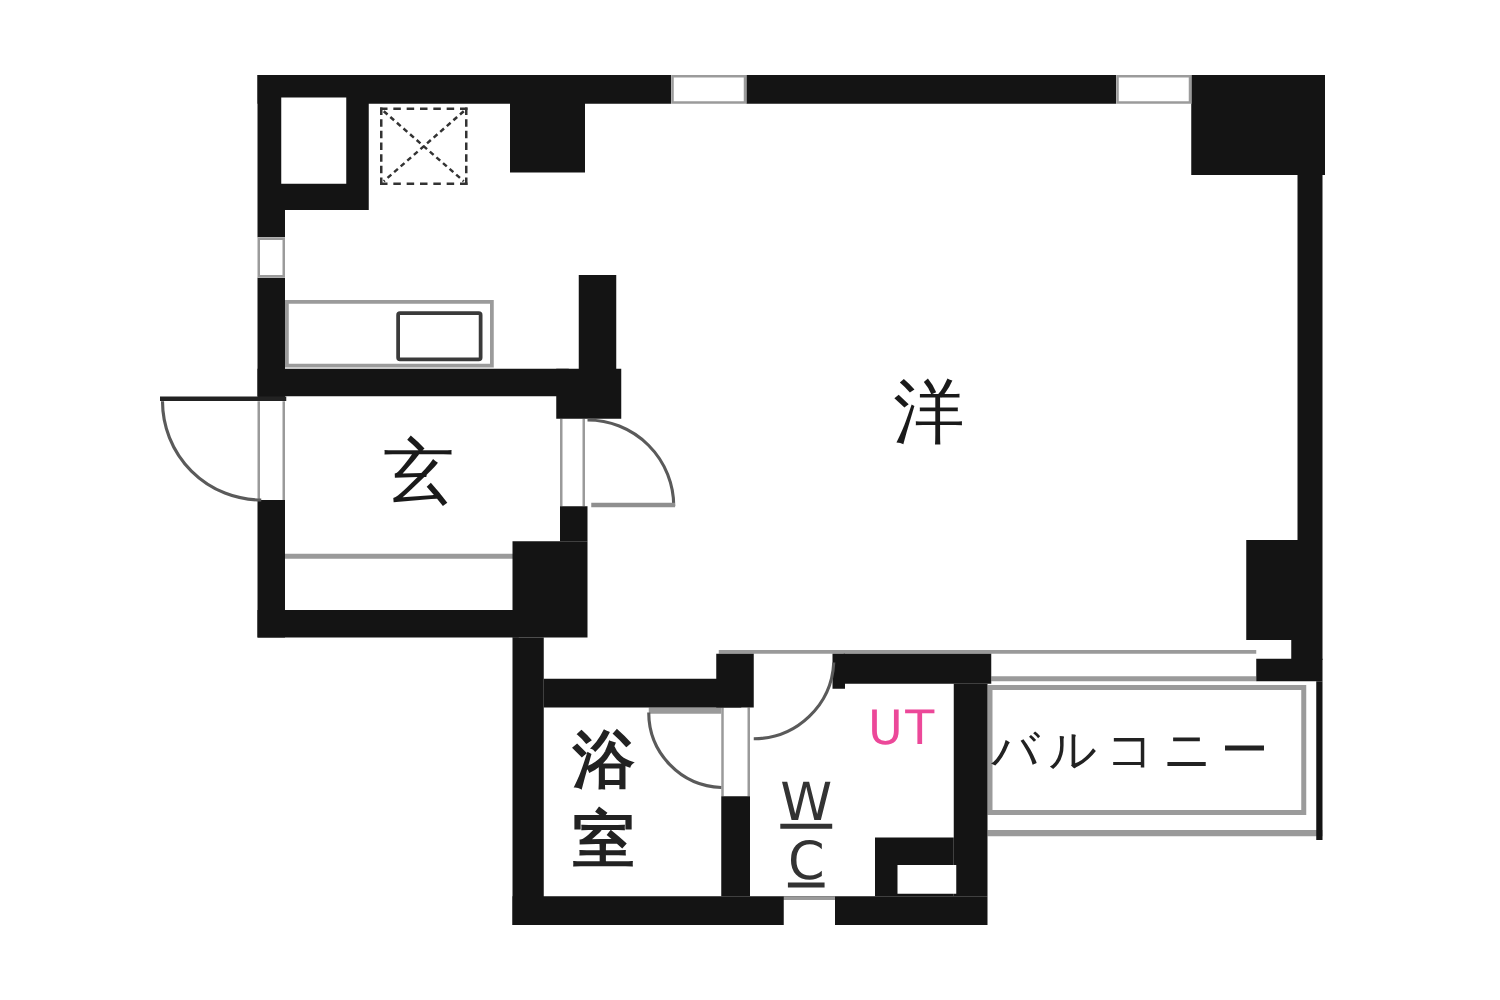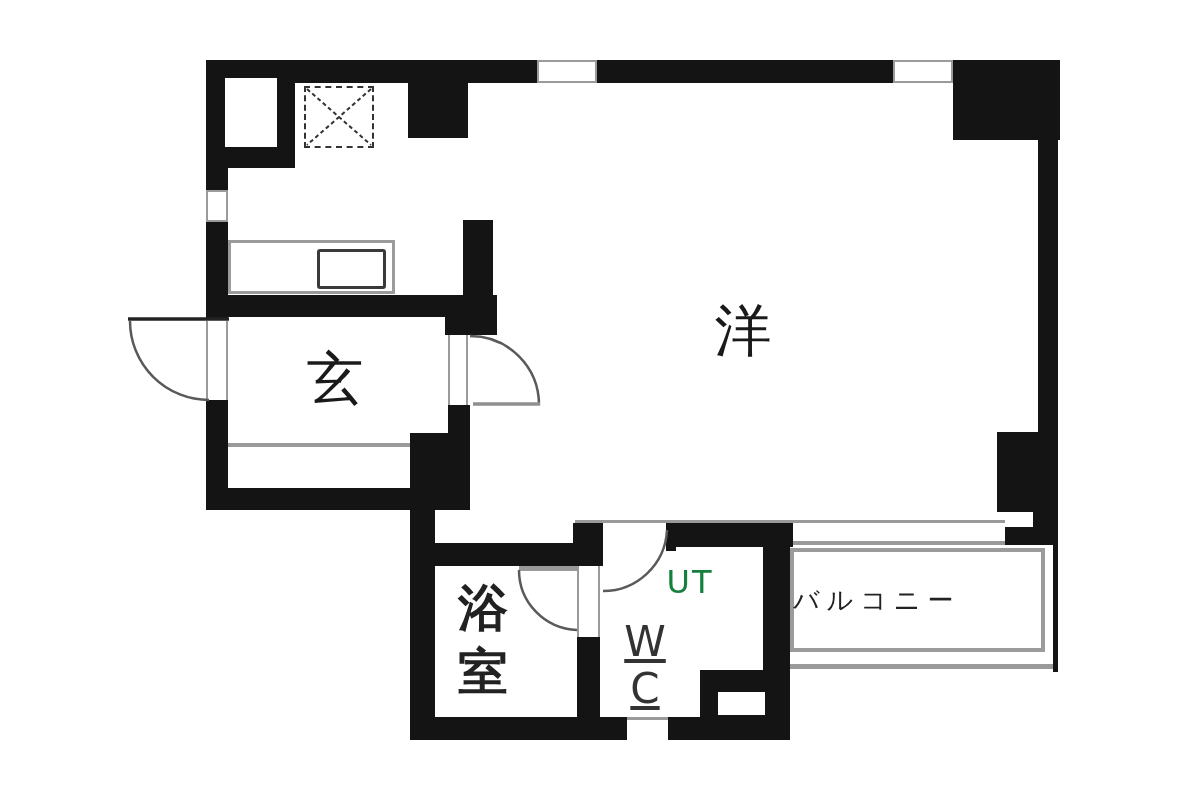--- a/index.html
+++ b/index.html
@@ -16,22 +16,22 @@
   .range-box{position:absolute;left:304px;top:86px;width:70px;height:62px;
              border:2px dashed #333;box-sizing:border-box;z-index:1;}
   .balc-inner{position:absolute;left:790px;top:548px;width:255px;height:104px;
               border:4px solid #9b9b9b;box-sizing:border-box;background:#fff;z-index:1;}
   svg.overlay{position:absolute;left:0;top:0;z-index:4;pointer-events:none;}
   .label{position:absolute;z-index:5;color:#1a1a1a;text-align:center;white-space:pre-line;}
   .lbl-genkan{left:302px;top:346px;width:66px;height:64px;font-size:57px;line-height:64px;}
   .lbl-living{left:710px;top:298px;width:66px;height:64px;font-size:57px;line-height:64px;}
   .lbl-bath{left:457px;top:576px;width:52px;font-size:50px;line-height:64px;word-break:break-all;color:#222;font-weight:bold;}
   .lbl-wc{left:621px;top:618px;width:48px;font-size:42px;line-height:47px;word-break:break-all;color:#333;text-decoration:underline;}
-  .lbl-ut{left:648px;top:560px;width:84px;font-size:32px;line-height:44px;letter-spacing:2px;color:#15803d;}
-  .lbl-balcony{left:793px;top:580px;width:252px;font-size:26px;line-height:40px;
+  .lbl-ut{left:680px;top:560px;width:84px;font-size:38px;line-height:44px;letter-spacing:2px;color:#ec4899;}
+  .lbl-balcony{left:793px;top:580px;width:252px;font-size:38px;line-height:40px;
                letter-spacing:7px;color:#222;text-align:left;}
 </style>
 </head>
 <body>
 
 <div id="canvas">
 
   <div class="gline" style="left:228px;top:443px;width:184px;height:4px;"></div>
   <div class="gline" style="left:575px;top:520px;width:430px;height:3px;"></div>
   <div class="gline" style="left:793px;top:541px;width:212px;height:4px;"></div>

